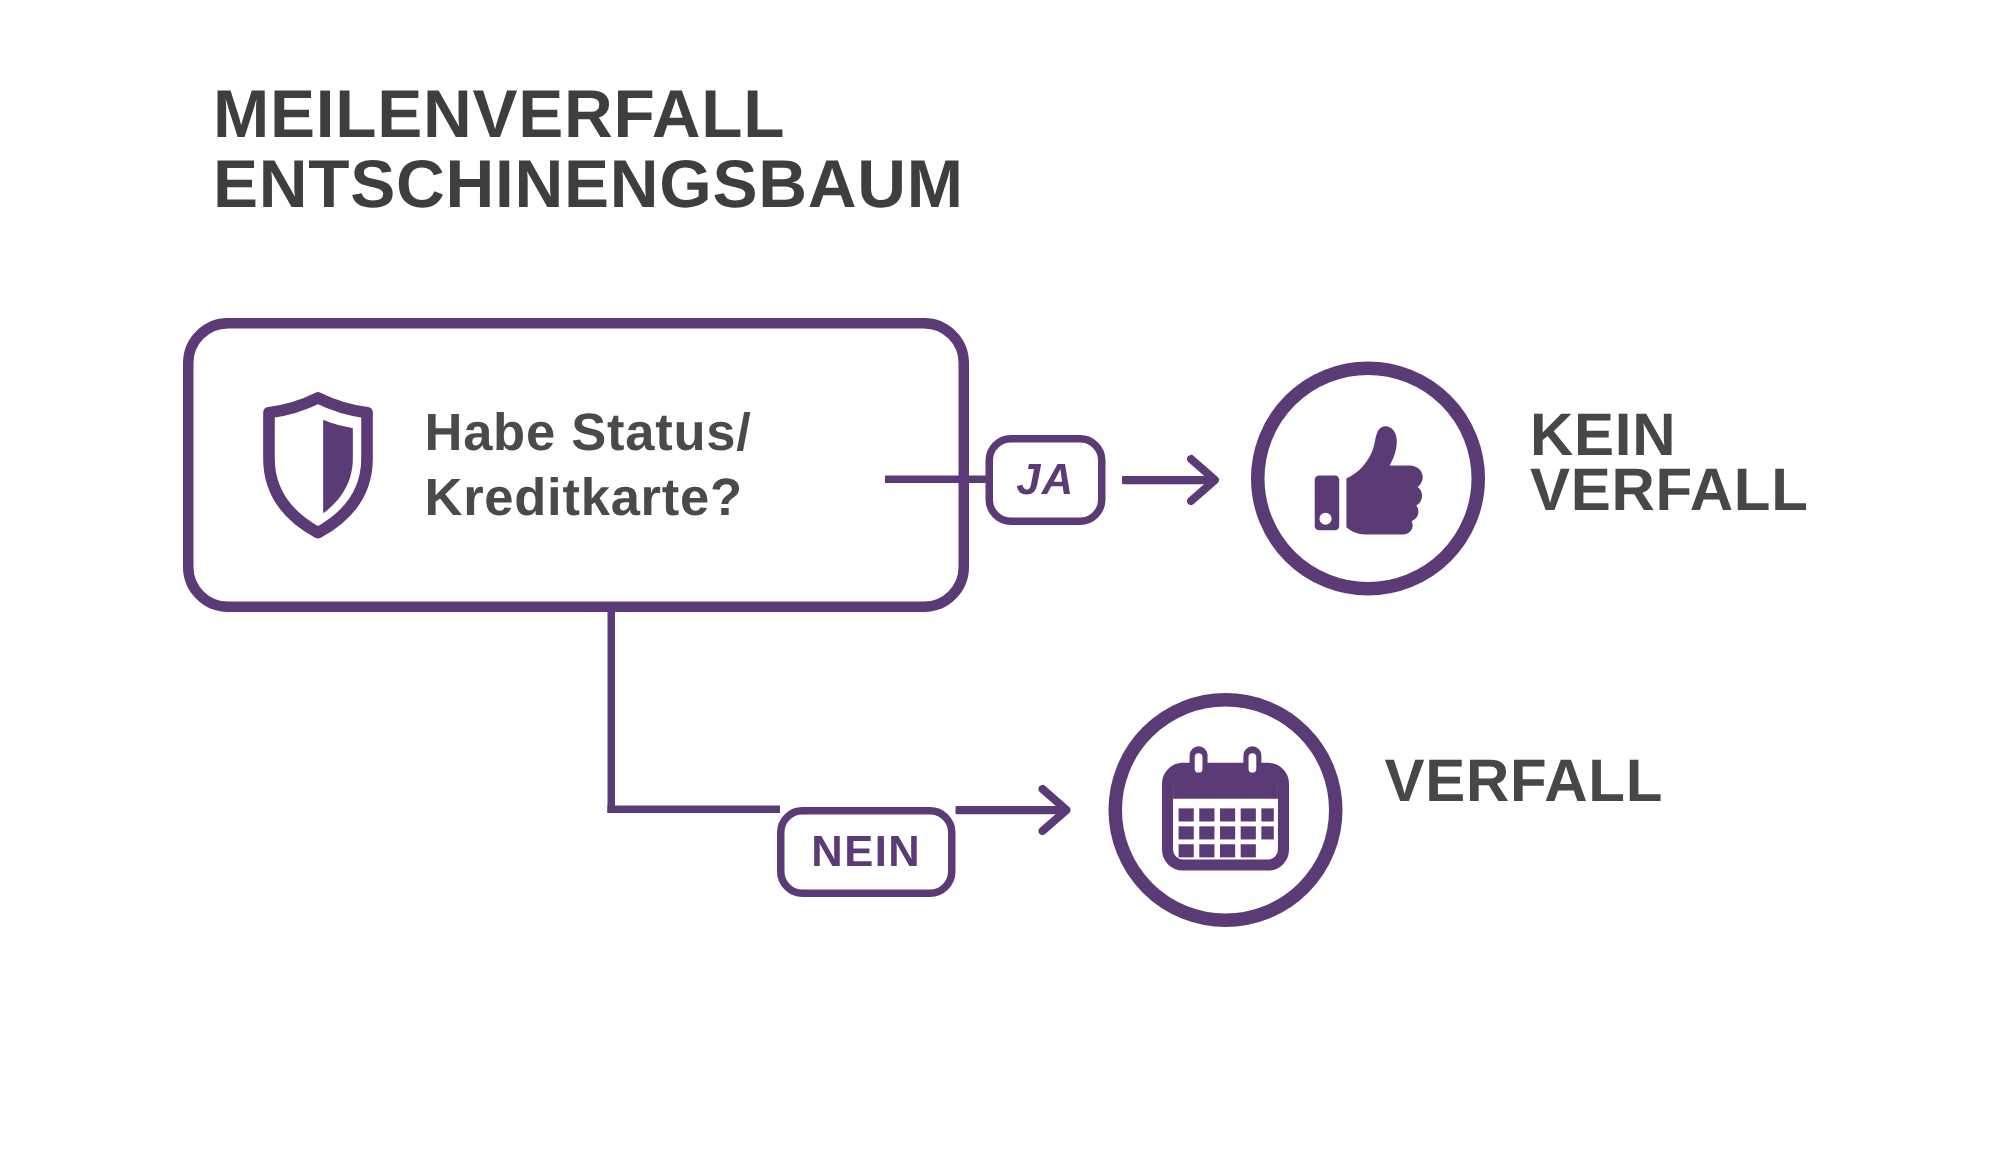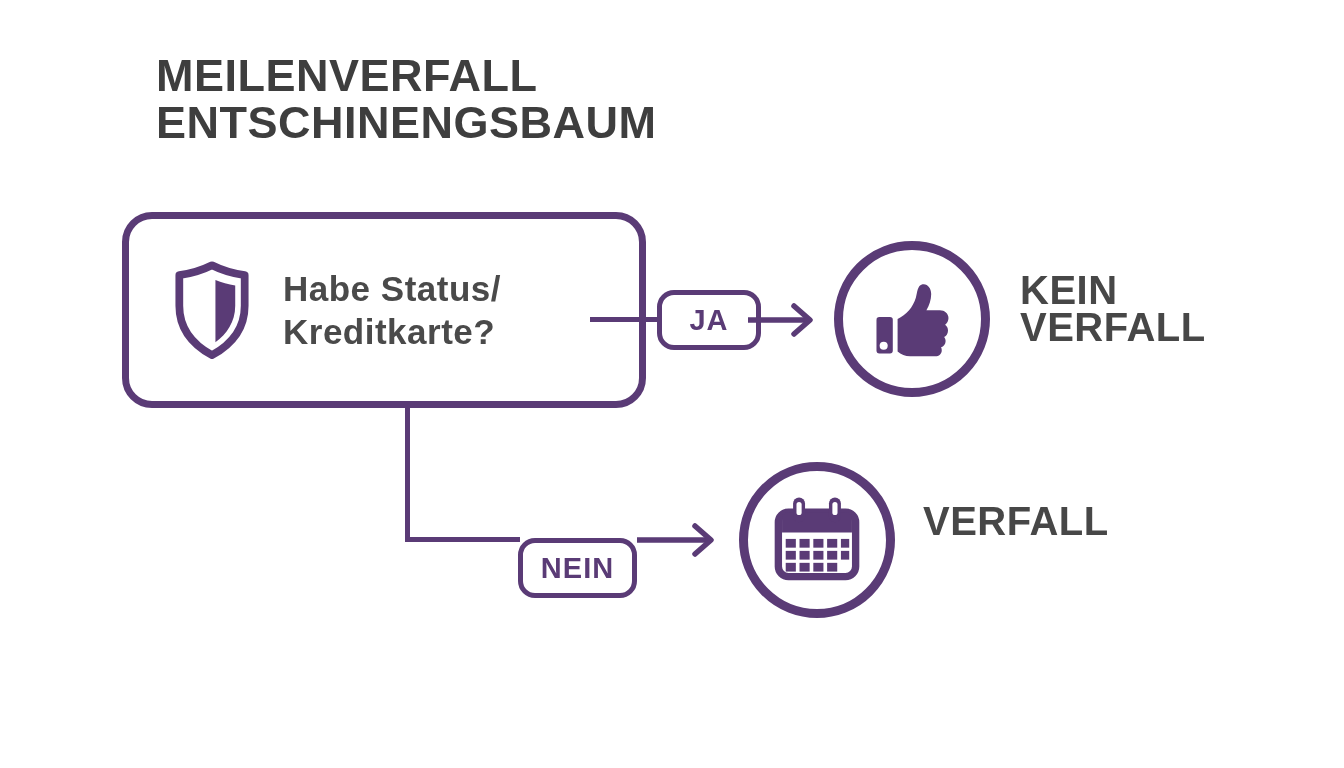--- a/index.html
+++ b/index.html
@@ -8,21 +8,21 @@
     background:#ffffff;
   }
   .canvas{
     position:relative;
     width:1344px;height:768px;
     background:#ffffff;
     overflow:hidden;
   }
   
   .title{
-    position:absolute;left:156px;top:52px;
+    position:absolute;left:142px;top:52px;
     font-size:45px;line-height:47px;font-weight:700;
     color:#3e3e3e;letter-spacing:0.5px;
   }
   
   .decision-box{
     position:absolute;left:122px;top:212px;
     width:524px;height:196px;
     box-sizing:border-box;
     border:7px solid #5a3b76;border-radius:30px;
     background:#ffffff;
@@ -43,21 +43,21 @@
   .line-elbow{left:405px;top:537px;width:115px;height:5px;}
   
   .pill{
     position:absolute;
     box-sizing:border-box;
     border:5px solid #5a3b76;border-radius:17px;
     background:#ffffff;
     display:flex;align-items:center;justify-content:center;
     font-size:29px;font-weight:700;color:#5a3b76;letter-spacing:1px;
   }
-  .pill-ja{left:657px;top:290px;width:104px;height:60px;}
+  .pill-ja{left:657px;top:290px;width:80px;height:60px;font-style:italic;}
   .pill-nein{left:518px;top:510px;width:119px;height:60px;margin-top:28px;}
   
   .arrow{position:absolute;}
   .arrow-ja{left:748px;top:298px;}
   .arrow-nein{left:637px;top:518px;}
   .arrow svg line,.arrow svg polyline{
     stroke:#5a3b76;stroke-width:5.5;fill:none;
     stroke-linecap:round;stroke-linejoin:round;
   }
   

